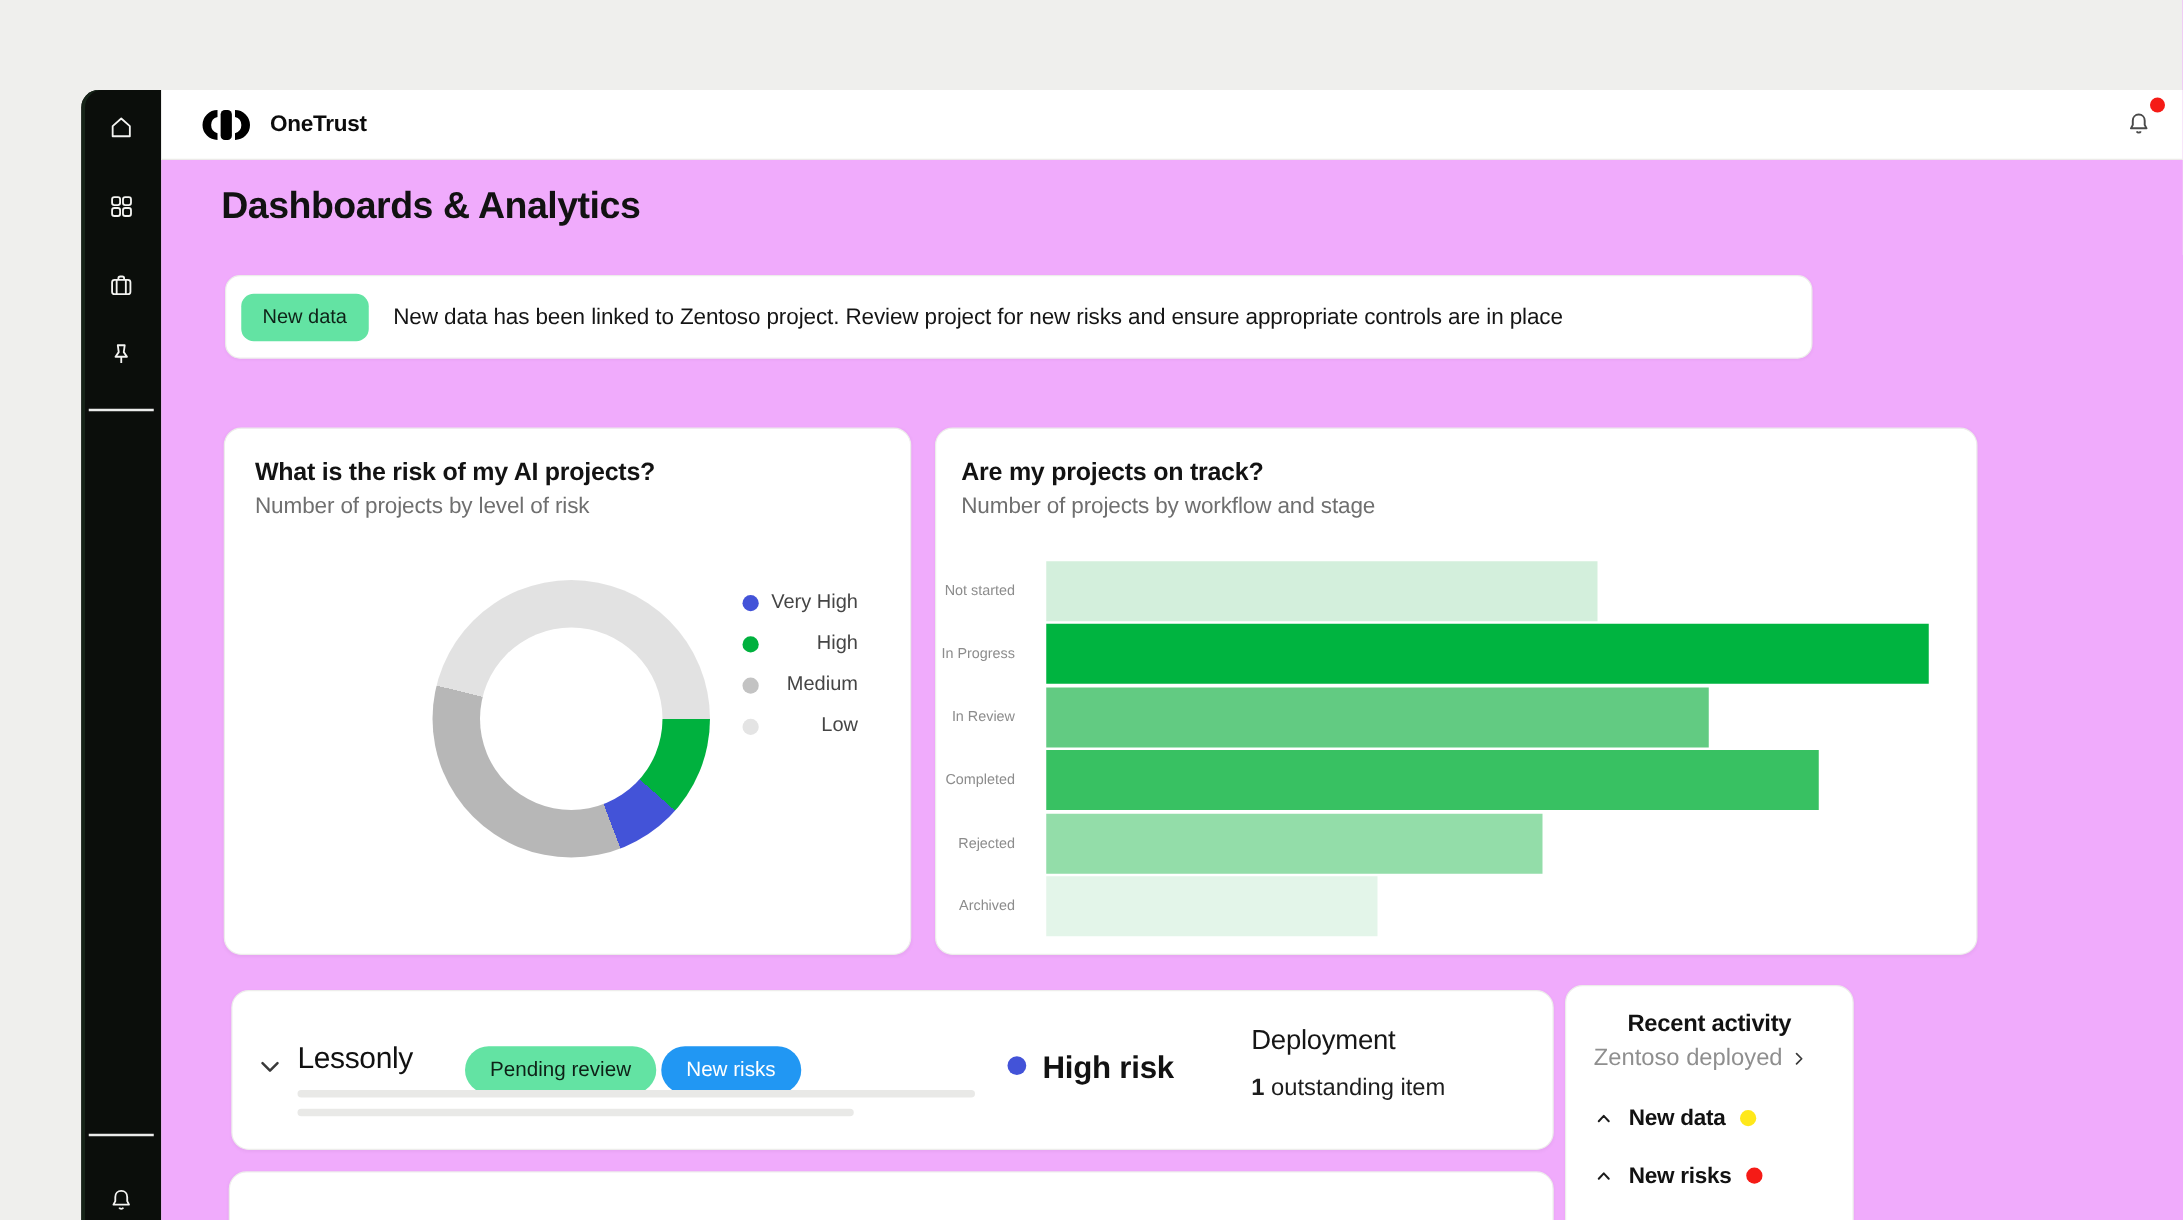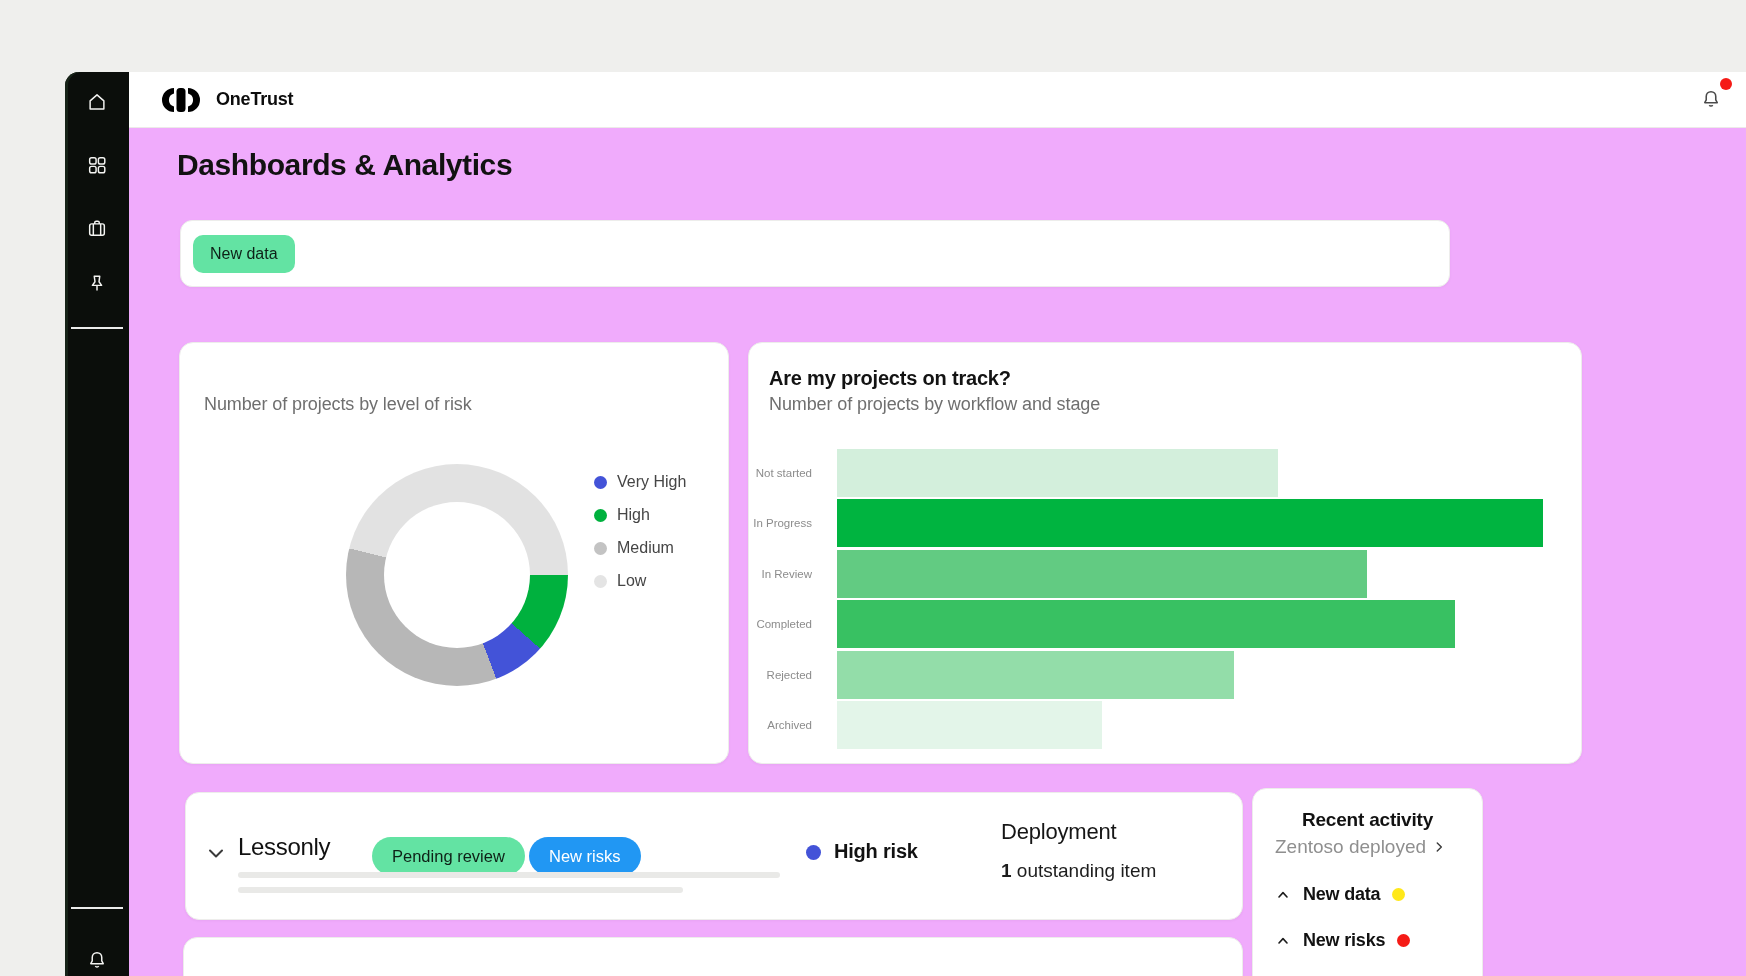--- a/index.html
+++ b/index.html
@@ -49,21 +49,21 @@
   
   .card1 { left:50px; top:214px; width:550px; height:422px; }
   .card2 { left:619px; top:214px; width:834px; height:422px; }
   .card-title { position:absolute; left:24px; top:24px; font-size:20px; font-weight:bold; letter-spacing:-0.2px; color:#131313; }
   .card-sub   { position:absolute; left:24px; top:51px; font-size:18px; color:#6f6f6f; letter-spacing:-0.1px; }
   .card2 .card-title, .card2 .card-sub { left:20px; }
   
   .donut { position:absolute; left:166px; top:121px; width:222px; height:222px; border-radius:50%; }
   .donut-hole { position:absolute; left:38px; top:38px; width:146px; height:146px; border-radius:50%; background:#fff; }
   .legend { position:absolute; left:414px; top:129px; }
-  .legend-item { display:flex; align-items:center; height:20px; margin-bottom:13px; }
+  .legend-item { display:flex; align-items:center; height:20px; margin-bottom:13px;justify-content:space-between; }
   .legend-dot { width:13px; height:13px; border-radius:50%; margin-right:10px; flex:none; }
   .legend-label { font-size:16px; color:#454545; }
   
   .bars { position:absolute; left:0; top:106px; width:100%; }
   .bar-row { display:flex; align-items:stretch; height:48px; margin-bottom:2.4px; }
   .bar-label {
     width:88px; padding-right:25px; flex:none;
     display:flex; align-items:center; justify-content:flex-end;
     font-size:11.5px; color:#8c8c8c;
   }
@@ -73,21 +73,21 @@
   .chev-down { position:absolute; left:18px; top:48px; width:24px; height:24px; color:#3a3a3a; cursor:pointer; }
   .chev-down svg { width:100%; height:100%; }
   .proj-name { position:absolute; left:52px; top:40px; font-size:24px; font-weight:400; letter-spacing:-0.3px; color:#111;text-align:right; }
   .pill { position:absolute; top:44px; height:38px; border-radius:19px; display:flex; align-items:center; padding:0 20px; font-size:16.5px; font-weight:500; white-space:nowrap; cursor:pointer;text-align:center; }
   .pill-green { left:186px; color:#0e2117; }
   .pill-blue { left:343px; color:#ffffff; }
   .skel { position:absolute; left:52px; height:6px; border-radius:3px; background:#e9e9e7; }
   .skel1 { top:79px; width:542px; }
   .skel2 { top:94px; width:445px; }
   .risk-dot { position:absolute; left:620px; top:52px; width:15px; height:15px; border-radius:50%; }
-  .risk-label { position:absolute; left:648px; top:47px; font-size:20px; font-weight:bold; letter-spacing:-0.2px; color:#121212; }
+  .risk-label { position:absolute; left:648px; top:47px; font-size:25px; font-weight:bold; letter-spacing:-0.2px; color:#121212; }
   .stage-name { position:absolute; left:815px; top:26px; font-size:22px; color:#161616; letter-spacing:-0.2px; }
   .stage-items { position:absolute; left:815px; top:67px; font-size:19px; color:#1d1d1d; }
   .stage-items b { font-weight:bold; }
   
   .recent { left:1123px; top:660px; width:231px; height:330px; padding:20px 22px; }
   .recent-title { font-size:19px; font-weight:bold; letter-spacing:-0.2px; color:#121212;text-align:center; }
   .recent-link { margin-top:5px; display:flex; align-items:center; gap:6px; font-size:19px; color:#8f8f8f; cursor:pointer; }
   .recent-link svg { width:14px; height:14px; color:#3a3a3a; flex:none; }
   .recent-item { margin-top:26px; display:flex; align-items:center; gap:12px; cursor:pointer; }
   .recent-item svg { width:16px; height:16px; color:#1c1c1c; flex:none; }
@@ -154,23 +154,25 @@
   </span>
   <span class="hdr-dot" style="background: rgb(245, 27, 22);"></span>
 </header>
 
 <main class="content">
 
   <h1 class="page-title">Dashboards &amp; Analytics</h1>
 
   <section class="card banner">
     <span class="banner-badge" style="background: rgb(99, 227, 163);">New data</span>
+    <span class="banner-msg">New data has been linked to Zentoso project. Review project for new risks and ensure appropriate controls are in place</span>
   </section>
 
   <section class="card card1">
+    <div class="card-title">What is the risk of my AI projects?</div>
     <div class="card-sub">Number of projects by level of risk</div>
     <div class="donut" id="donut" style="background: conic-gradient(from 90deg, rgb(0, 177, 62) 0deg, rgb(0, 177, 62) 41.5385deg, rgb(67, 83, 216) 41.5385deg, rgb(67, 83, 216) 69.2308deg, rgb(183, 183, 183) 69.2308deg, rgb(183, 183, 183) 193.846deg, rgb(226, 226, 226) 193.846deg, rgb(226, 226, 226) 360deg);">
       <div class="donut-hole"></div>
     </div>
     <div class="legend" id="donut-legend">
         <div class="legend-item">
           <span class="legend-dot" style="background: rgb(67, 83, 216);"></span>
           <span class="legend-label">Very High</span>
         </div>
         <div class="legend-item">

